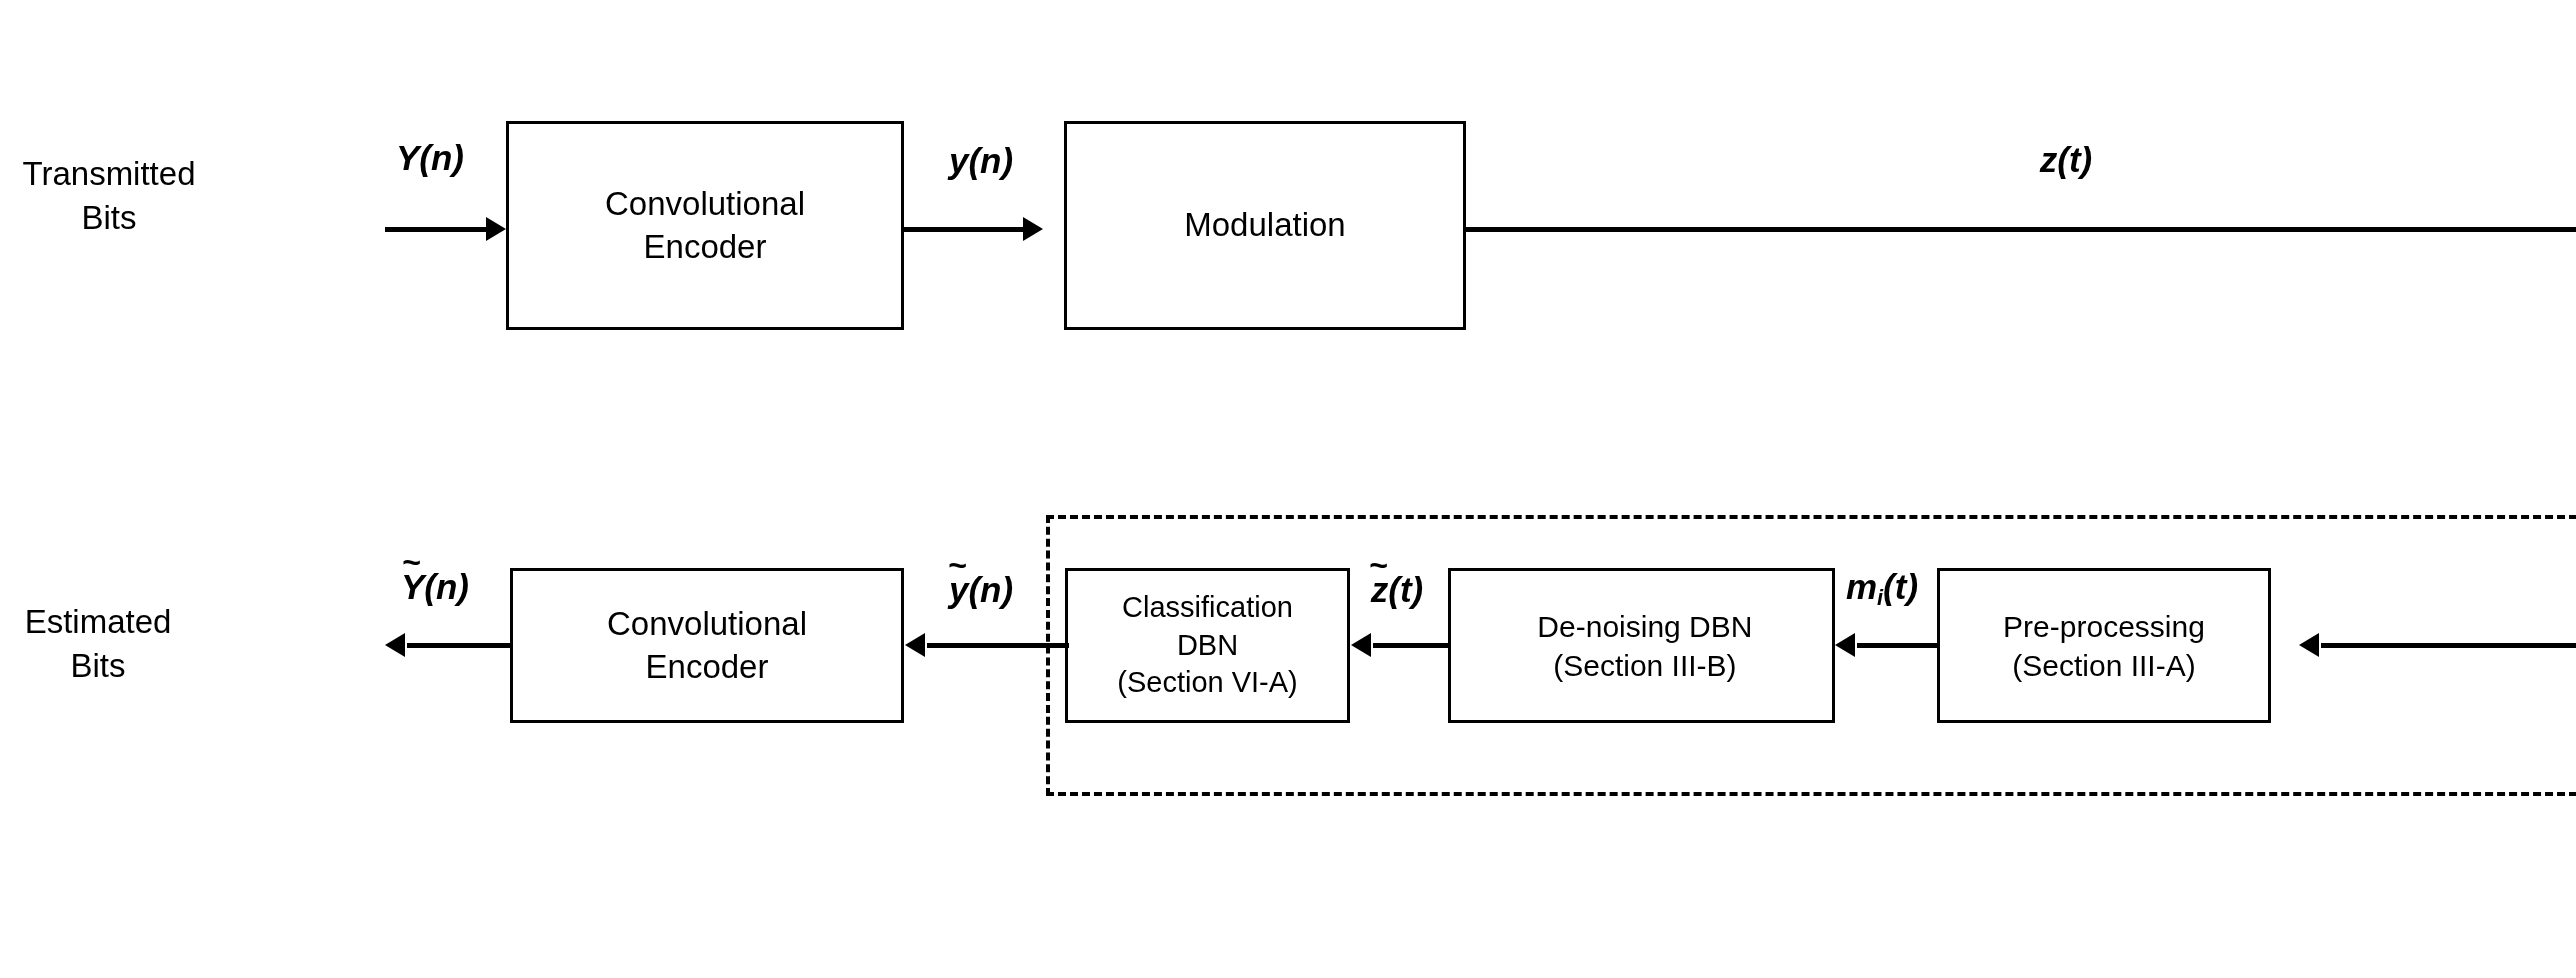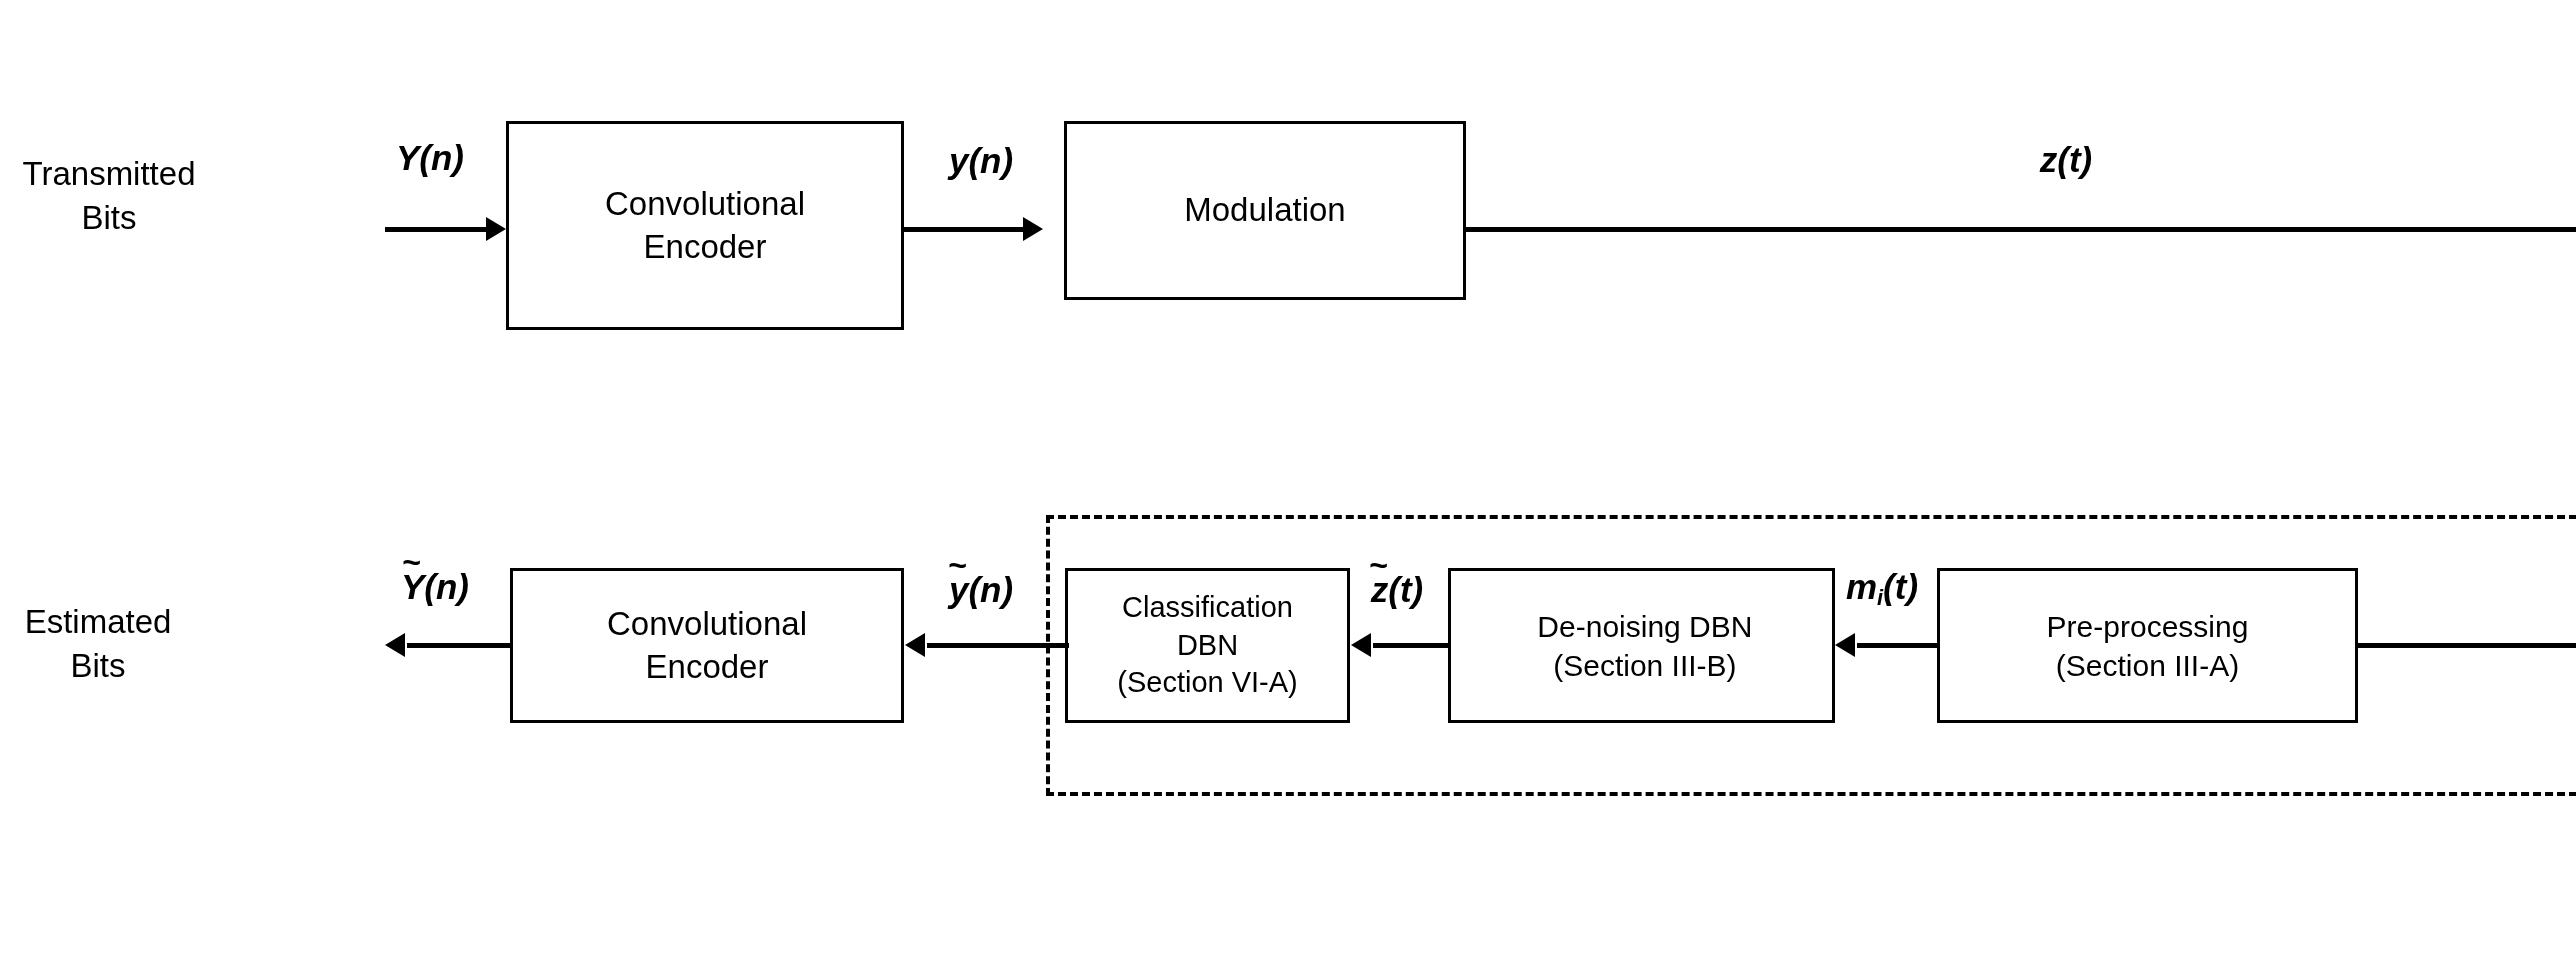--- a/index.html
+++ b/index.html
@@ -130,34 +130,34 @@
   <div class="block" style="left:506px; top:121px; width:398px; height:209px;">
     <span class="ln">Convolutional</span>
     <span class="ln">Encoder</span>
   </div>
 
   <div class="mathlbl" style="left:981px; top:143px;">y(n)</div>
 
   <div class="hline" style="left:904px; top:227px; width:121px;"></div>
   <div class="arrow-r" style="left:1023px; top:217px;"></div>
 
-  <div class="block" style="left:1064px; top:121px; width:402px; height:179px;">
+  <div class="block" style="left:1064px; top:121px; width:402px; height:209px;">
     <span class="ln">Modulation</span>
   </div>
 
   <div class="mathlbl" style="left:2066px; top:142px;">z(t)</div>
 
   <div class="hline" style="left:1466px; top:227px; width:1244px;"></div>
 
   <div class="hline" style="left:2321px; top:643px; width:412px;"></div>
   <div class="arrow-l" style="left:2299px; top:633px;"></div>
 
   <div class="dashbox" style="left:1046px; top:515px; width:1579px; height:281px;"></div>
 
-  <div class="block" style="left:1937px; top:568px; width:421px; height:155px; font-size:30px;">
+  <div class="block" style="left:1937px; top:568px; width:334px; height:155px; font-size:30px;">
     <span class="ln">Pre-processing</span>
     <span class="ln">(Section III-A)</span>
   </div>
 
   <div class="mathlbl" style="left:1882px; top:569px;text-align:right;">
     <span>m</span><sub>i</sub><span>(t)</span>
   </div>
 
   <div class="hline" style="left:1857px; top:643px; width:82px;"></div>
   <div class="arrow-l" style="left:1835px; top:633px;"></div>

